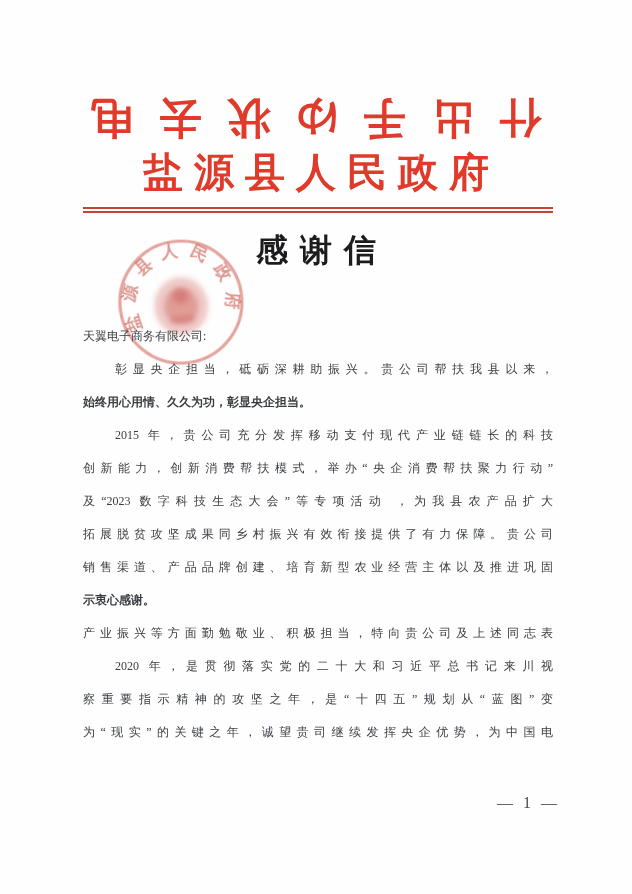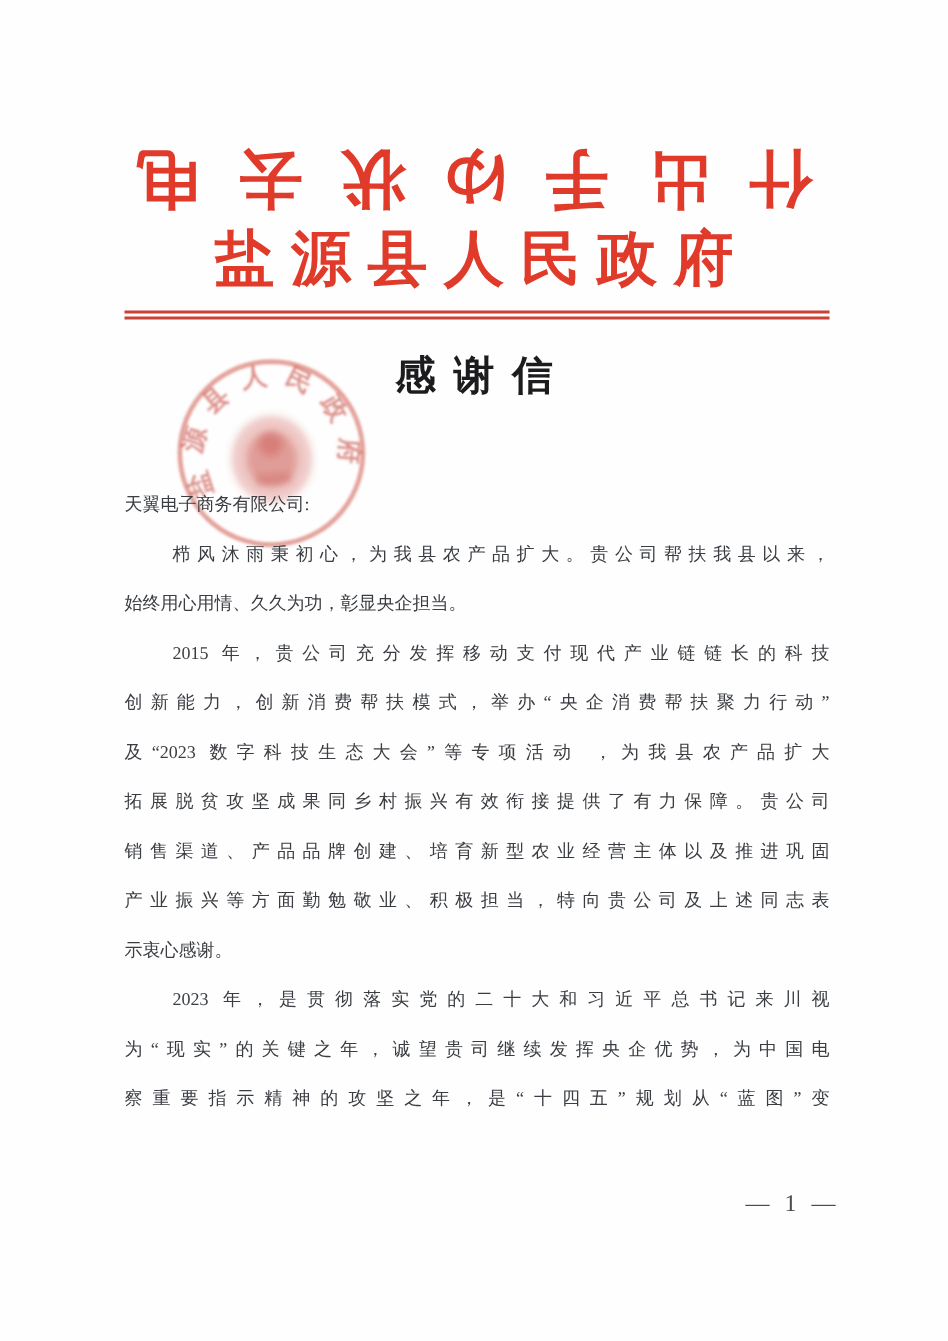--- a/index.html
+++ b/index.html
@@ -27,42 +27,42 @@
     color:#e03a2a;white-space:nowrap;
   }
   .divider{
     position:absolute;top:207px;left:83px;width:470px;height:2px;
     border-top:2px solid #cc4136;border-bottom:2px solid #cc4136;
   }
   
   .title{
     position:absolute;top:234px;left:0;width:632px;
     text-align:center;
-    font-size:27px;line-height:32px;font-weight:700;
+    font-size:32px;line-height:32px;font-weight:700;
     letter-spacing:12px;text-indent:12px;color:#1c1c1e;
   }
   
   .seal{
     position:absolute;left:103px;top:218px;width:158px;height:170px;
     transform:rotate(-5deg);
     mix-blend-mode:multiply;opacity:.85;
     pointer-events:none;
   }
   
   .body-text{
     position:absolute;left:83px;top:320px;width:470px;
     color:#3a3d42;
   }
   .ln{
     font-size:12px;line-height:33px;height:33px;
     text-align:justify;text-align-last:justify;
     white-space:nowrap;
   }
   .ln.salu{text-align:left;text-align-last:left;}
-  .ln.last{text-align:center;text-align-last:left;}
+  .ln.last{text-align:center;text-align-last:left;font-weight:bold;}
   .ln.indent{text-indent:32px;}
   
   .page-num{
     position:absolute;top:793px;right:72px;
     font-size:16px;line-height:20px;color:#4a4c52;
     letter-spacing:3px;
   }
 </style>
 </head>
 <body>
@@ -102,29 +102,29 @@
       <circle cx="78" cy="72" r="8" fill="rgba(192,56,46,0.40)"></circle>
       <rect x="66" y="92" width="24" height="7" fill="rgba(192,56,46,0.35)"></rect>
     </g>
     <text font-size="17" font-weight="700" letter-spacing="10" fill="rgba(193,55,45,0.62)" filter="url(#blr2)" font-family="Liberation Serif, DejaVu Serif, serif">
       <textPath href="#sealArc" startOffset="4">盐源县人民政府</textPath>
     </text>
   </svg>
 
   <div class="body-text">
     <div class="ln salu">天翼电子商务有限公司:</div>
-    <div class="ln indent">栉风沐雨秉初心，为我县农产品扩大。贵公司帮扶我县以来，</div>
+    <div class="ln indent">彰显央企担当，砥砺深耕助振兴。贵公司帮扶我县以来，</div>
     <div class="ln last">始终用心用情、久久为功，彰显央企担当。</div>
     <div class="ln indent">2015 年，贵公司充分发挥移动支付现代产业链链长的科技</div>
     <div class="ln">创新能力，创新消费帮扶模式，举办“央企消费帮扶聚力行动”</div>
     <div class="ln">及“2023 数字科技生态大会”等专项活动 ，为我县农产品扩大</div>
     <div class="ln">拓展脱贫攻坚成果同乡村振兴有效衔接提供了有力保障。贵公司</div>
     <div class="ln">销售渠道、产品品牌创建、培育新型农业经营主体以及推进巩固</div>
+    <div class="ln last">示衷心感谢。</div>
     <div class="ln">产业振兴等方面勤勉敬业、积极担当，特向贵公司及上述同志表</div>
-    <div class="ln last">示衷心感谢。</div>
-    <div class="ln indent">2023 年，是贯彻落实党的二十大和习近平总书记来川视</div>
+    <div class="ln indent">2020 年，是贯彻落实党的二十大和习近平总书记来川视</div>
+    <div class="ln">察重要指示精神的攻坚之年，是“十四五”规划从“蓝图”变</div>
     <div class="ln">为“现实”的关键之年，诚望贵司继续发挥央企优势，为中国电</div>
-    <div class="ln">察重要指示精神的攻坚之年，是“十四五”规划从“蓝图”变</div>
   </div>
 
   <div class="page-num">— 1 —</div>
 
 </div>
 
 </body></html>

